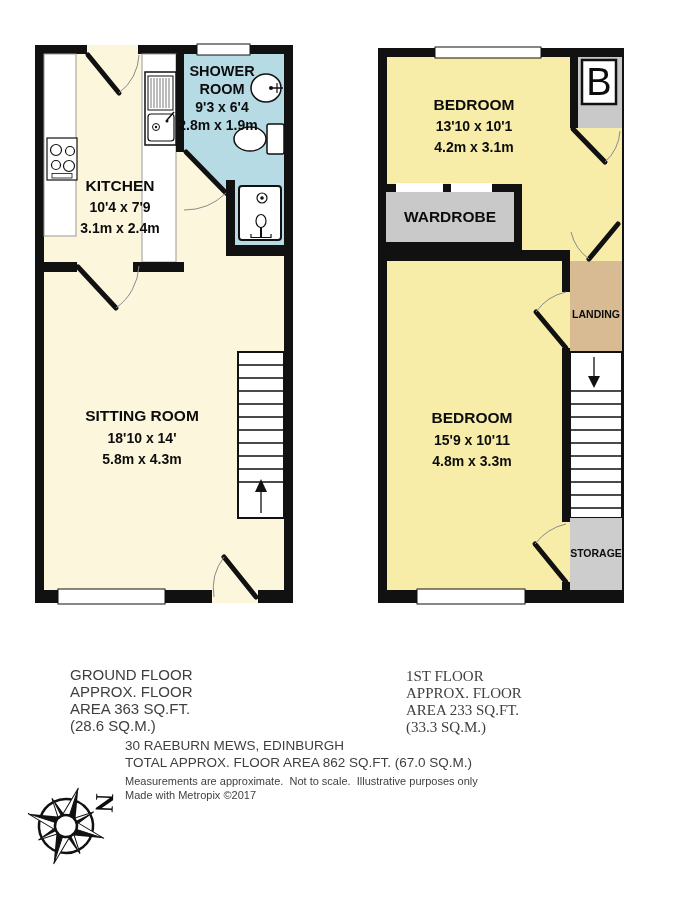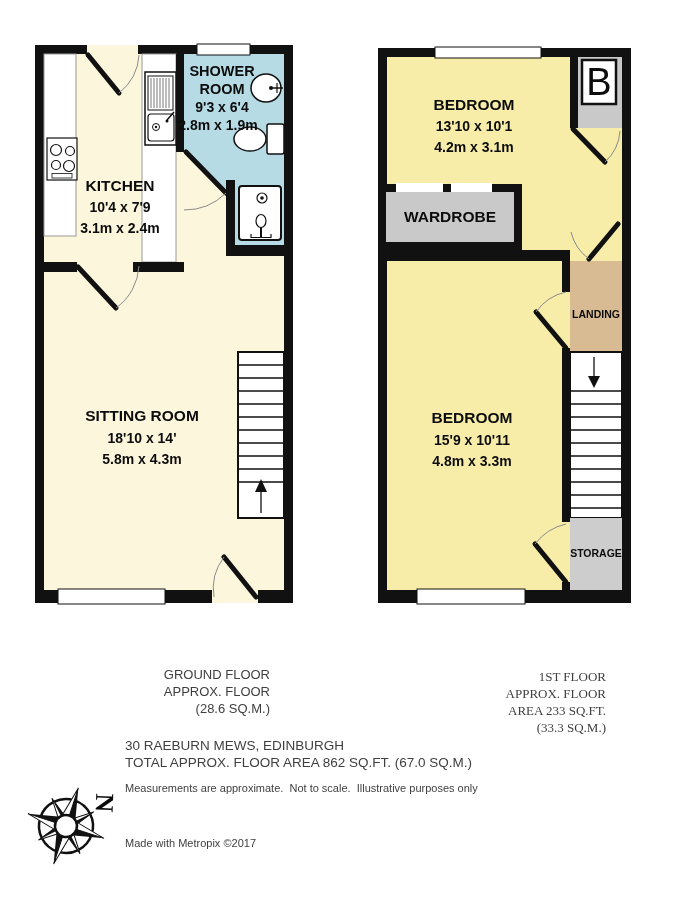--- a/index.html
+++ b/index.html
@@ -1,37 +1,37 @@
 <!DOCTYPE html>
 <html><head>
 <meta charset="utf-8">
 <style>
   html,body{margin:0;padding:0;background:#fff;}
   .canvas{
-    position:relative;width:675px;height:900px;background:#ffffff;
+    position:relative;width:624px;height:900px;background:#ffffff;
     font-family:"Liberation Sans", sans-serif;overflow:hidden;
   }
   .canvas svg{position:absolute;left:0;top:0;}
   svg text{font-family:"Liberation Sans", sans-serif;fill:#0c0c0c;}
   .room-name{font-weight:bold;font-size:15.5px;}
   .room-name-sm{font-weight:bold;font-size:14.5px;}
   .room-dim{font-weight:bold;font-size:14px;}
   .zone-label{font-weight:bold;font-size:10.5px;}
   .boiler-letter{font-size:38px;}
   .north-letter{font-family:"Liberation Serif", serif;font-weight:bold;font-size:26px;}
   .floor-note{
-    position:absolute;width:200px;text-align:right;color:#3f3f3f;
-    font-size:13px;line-height:17px;
+    position:absolute;width:200px;text-align:left;color:#3f3f3f;
+    font-size:15px;line-height:17px;
   }
   .footer-block{
     position:absolute;left:125px;top:737px;width:550px;text-align:left;color:#3f3f3f;
   }
   .footer-line-lg{font-size:13.5px;line-height:17px;}
-  .footer-line-sm{font-size:11px;line-height:14px;white-space:pre-wrap;margin-top:41px;}
-  .footer-gap{margin-top:10px;}
+  .footer-line-sm{font-size:11px;line-height:14px;white-space:pre-wrap;}
+  .footer-gap{margin-top:3px;}
 </style>
 </head>
 <body>
 
 <div class="canvas">
   <svg width="675" height="900" viewBox="0 0 675 900">
 
     <g>
       <rect x="35" y="45" width="258" height="558" fill="#111"></rect>
       <rect x="44" y="54" width="240" height="536" fill="#FCF6DD"></rect>
@@ -248,20 +248,21 @@
         </g>
         <circle r="11" fill="#fff" stroke="#111" stroke-width="2.5"></circle>
       </g>
       <text transform="translate(39,-23) rotate(92)" y="9" text-anchor="middle" class="north-letter">N</text>
     </g>
   </svg>
 
   <div class="floor-note" style="left:70px;top:666px;">
     <div>GROUND FLOOR</div>
     <div>APPROX. FLOOR</div>
+    <div>AREA 363 SQ.FT.</div>
     <div>(28.6 SQ.M.)</div>
   </div>
 
   <div class="floor-note" style="left:406px;top:668px;font-family:Liberation Serif, serif;">
     <div>1ST FLOOR</div>
     <div>APPROX. FLOOR</div>
     <div>AREA 233 SQ.FT.</div>
     <div>(33.3 SQ.M.)</div>
   </div>
 

